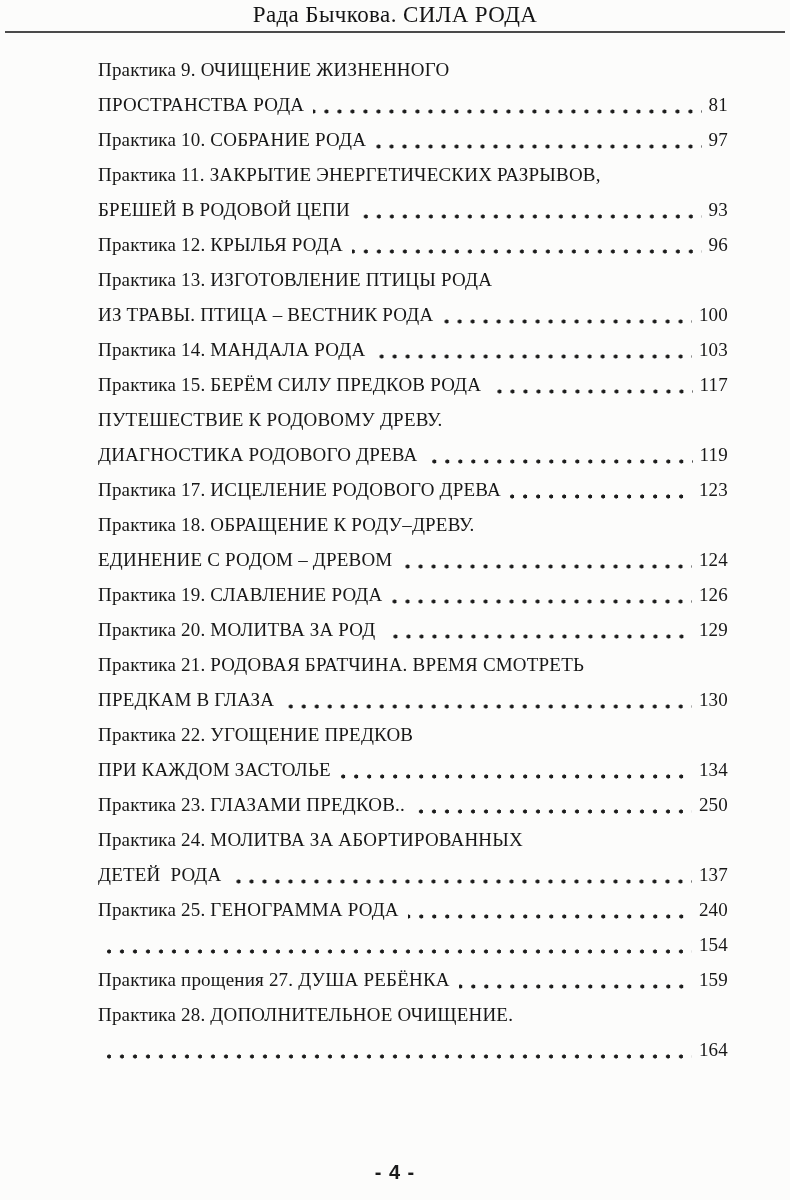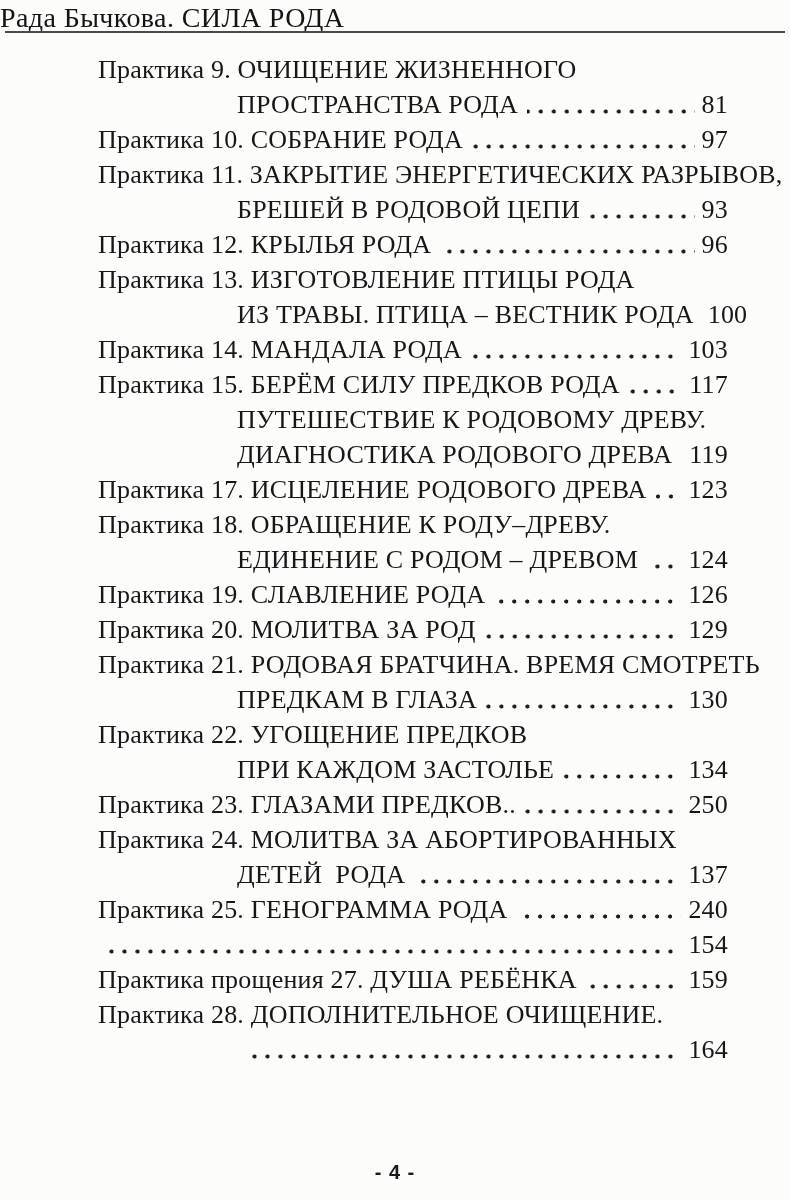--- a/index.html
+++ b/index.html
@@ -11,22 +11,22 @@
     overflow:hidden;
   }
   .page{
     position:relative;
     width:790px;height:1200px;
     background:#fcfcfb;
   }
   .running-head{
     position:absolute;
     top:2px;left:0;right:0;
-    text-align:left;
-    font-size:28px;
+    text-align:center;
+    font-size:23px;
     letter-spacing:.4px;
     color:#141414;
     white-space:pre;
   }
   .head-rule{
     position:absolute;
     top:31px;left:5px;right:5px;
     height:0;
     border-top:2px solid #4a4a4a;
   }
@@ -34,25 +34,25 @@
     position:absolute;
     top:52px;
     left:98px;
     right:62px;
   }
   .toc-line{
     display:flex;
     align-items:baseline;
     height:35px;
     line-height:35px;
-    font-size:26px;
+    font-size:19px;
     letter-spacing:.2px;
     white-space:pre;
   }
-  .toc-line.cont{ margin-left:139px; }
+  .toc-line.cont{ }
   .line-text{ white-space:pre; }
   .leader{
     flex:1 1 auto;
     min-width:14px;
     position:relative;
     align-self:stretch;
   }
   .leader::after{
     content:"";
     position:absolute;

